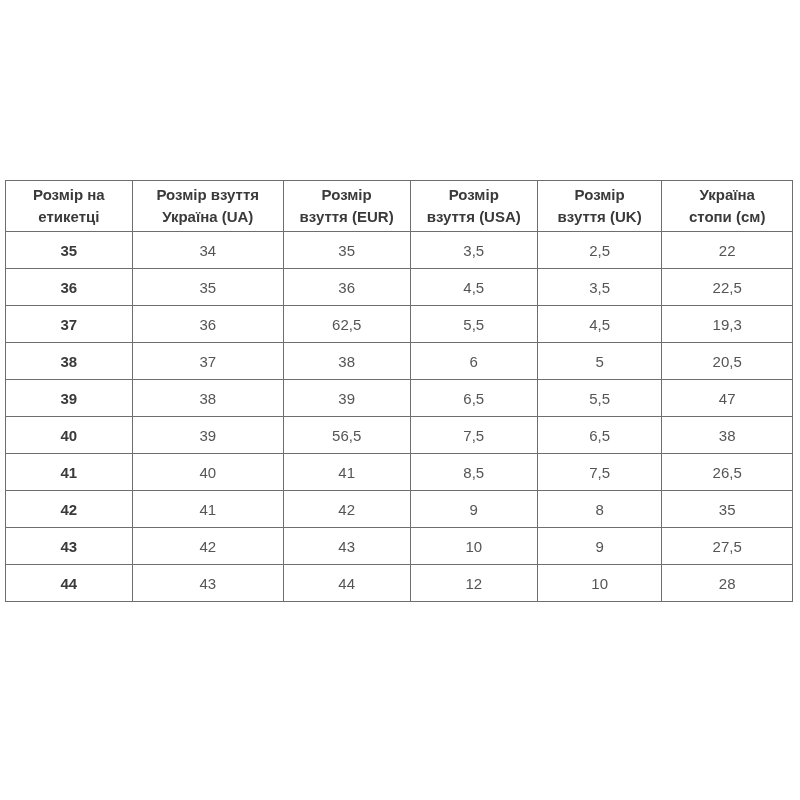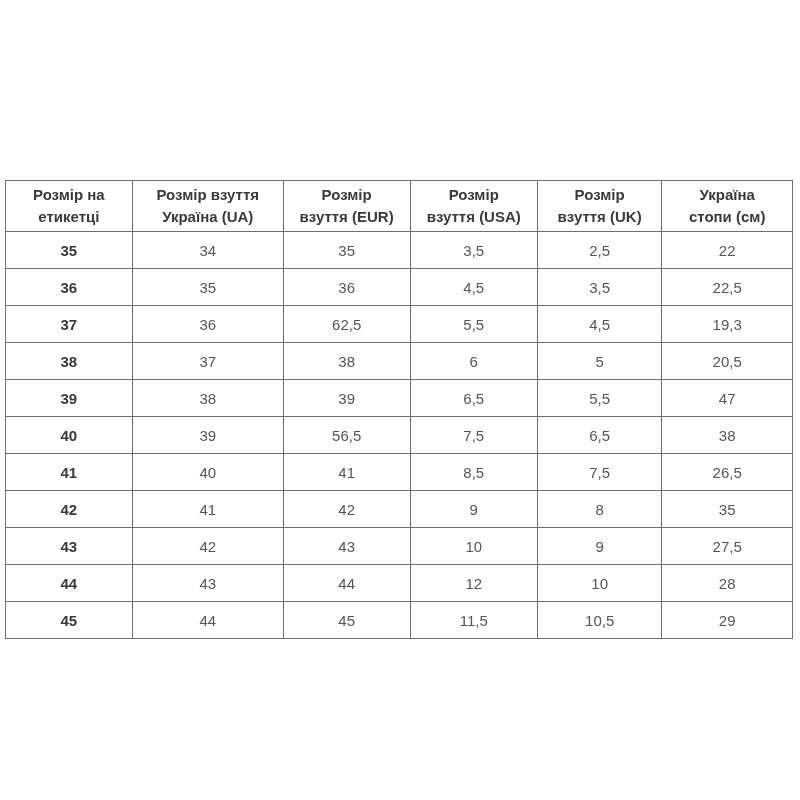--- a/index.html
+++ b/index.html
@@ -166,22 +166,14 @@
 
   <tr>
     <td class="label-col">44</td>
     <td>43</td>
     <td>44</td>
     <td>12</td>
     <td>10</td>
     <td>28</td>
   </tr>
 
-  <tr>
-    <td class="label-col">45</td>
-    <td>44</td>
-    <td>45</td>
-    <td>11,5</td>
-    <td>10,5</td>
-    <td>29</td>
-  </tr>
 </tbody>
 </table>
 
 </body></html>

